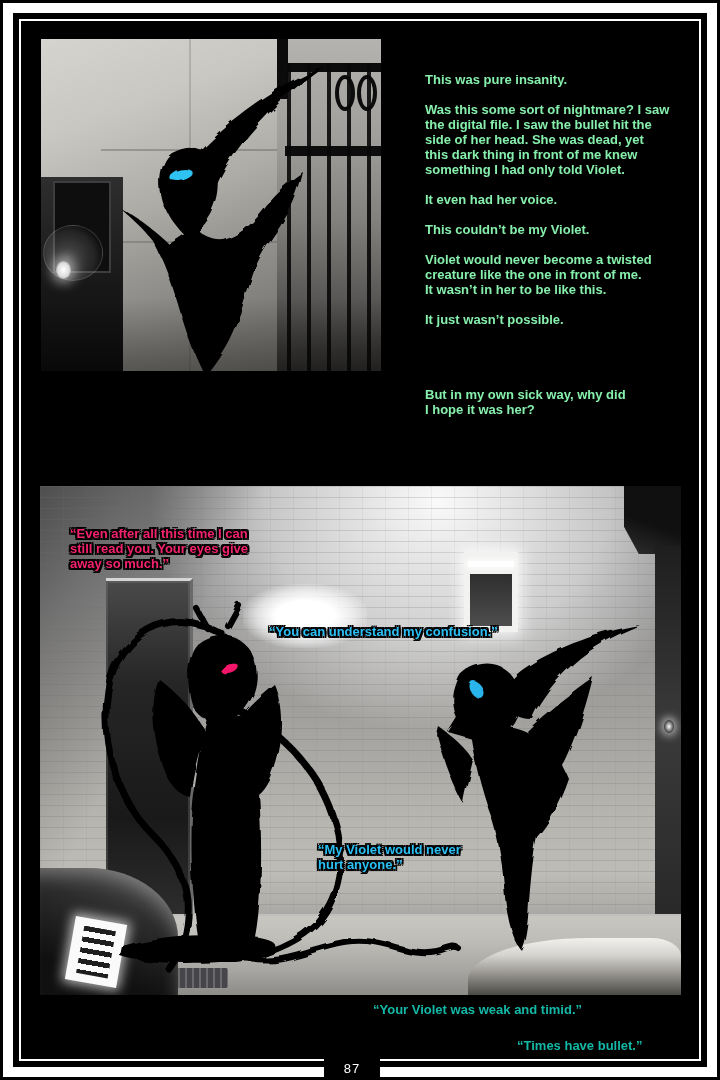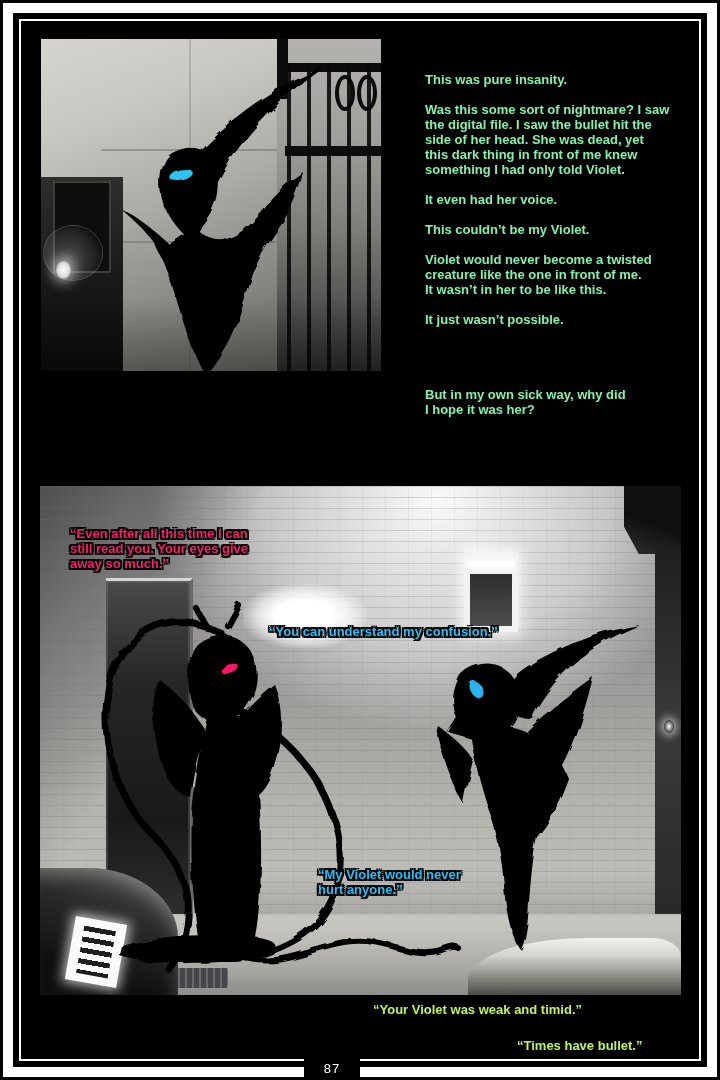--- a/index.html
+++ b/index.html
@@ -1,21 +1,21 @@
 <!DOCTYPE html>
 <html><head>
 <meta charset="utf-8">
 <style>
   html,body{margin:0;padding:0;background:#000;}
   .page{position:relative;width:720px;height:1080px;background:#000;overflow:hidden;
         font-family:"Liberation Sans",sans-serif;}
   
   .frame-band{position:absolute;inset:3px;border:10px solid #fff;pointer-events:none;}
   .frame-line{position:absolute;inset:19px;border:2px solid #fff;pointer-events:none;}
-  .page-num-notch{position:absolute;left:304px;top:1056px;width:56px;height:24px;background:#000;
+  .page-num-notch{position:absolute;left:324px;top:1056px;width:56px;height:24px;background:#000;
         display:flex;align-items:center;justify-content:center;z-index:40;}
   .page-num{color:#fff;font-size:13px;letter-spacing:1px;}
   
   .panel1{position:absolute;left:41px;top:39px;width:340px;height:332px;overflow:hidden;
         background:linear-gradient(160deg,#d6d4cf 0%,#c9c7c2 22%,#aeaca7 45%,#94928e 62%,#7e7c78 78%,#6b6965 95%);}
   .p1-seams{position:absolute;left:60px;top:0;width:200px;height:332px;opacity:.8;background:
         linear-gradient(180deg,transparent 110px,rgba(70,70,70,.4) 110px,rgba(70,70,70,.4) 112px,transparent 112px,
         transparent 202px,rgba(70,70,70,.35) 202px,rgba(70,70,70,.35) 204px,transparent 204px),
         linear-gradient(90deg,transparent 88px,rgba(70,70,70,.25) 88px,rgba(70,70,70,.25) 90px,transparent 90px);}
   .p1-door{position:absolute;left:0;top:138px;width:82px;height:194px;
@@ -80,22 +80,22 @@
         background:repeating-linear-gradient(180deg,#1e1e1e 0 5px,transparent 5px 11px);}
   .p2-car-right{position:absolute;left:428px;top:452px;width:213px;height:57px;
         border-top-left-radius:120px 42px;border-top-right-radius:30px 18px;
         background:linear-gradient(180deg,#f0f0ed 0%,#d6d4cf 30%,#98968f 62%,#4c4a46 100%);}
   
   .bubble{position:absolute;font-weight:bold;font-size:13px;line-height:15px;white-space:pre;z-index:20;
         text-shadow:-2px -2px 0 #000,-2px 0 0 #000,-2px 2px 0 #000,0 -2px 0 #000,
                      0 2px 0 #000,2px -2px 0 #000,2px 0 0 #000,2px 2px 0 #000;}
   .pink{color:#F4226E;} .blue{color:#2BC0F5;}
   .bub1{left:30px;top:40px;} .bub2{left:229px;top:102px;margin-top:36px;}
-  .bub3{left:250px;top:250px;} .bub4{left:278px;top:381px;}
-  .caption{position:absolute;color:#bef264;font-weight:bold;font-size:13px;white-space:pre;}
+  .bub3{left:250px;top:250px;} .bub4{left:278px;top:356px;}
+  .caption{position:absolute;color:#14b8a6;font-weight:bold;font-size:13px;white-space:pre;}
   .cap1{left:373px;top:1002px;} .cap2{left:517px;top:1038px;}
 </style>
 </head>
 <body>
 
 <div class="page">
 
   <div class="panel1">
     <div class="p1-seams"></div>
     <div class="p1-door">

